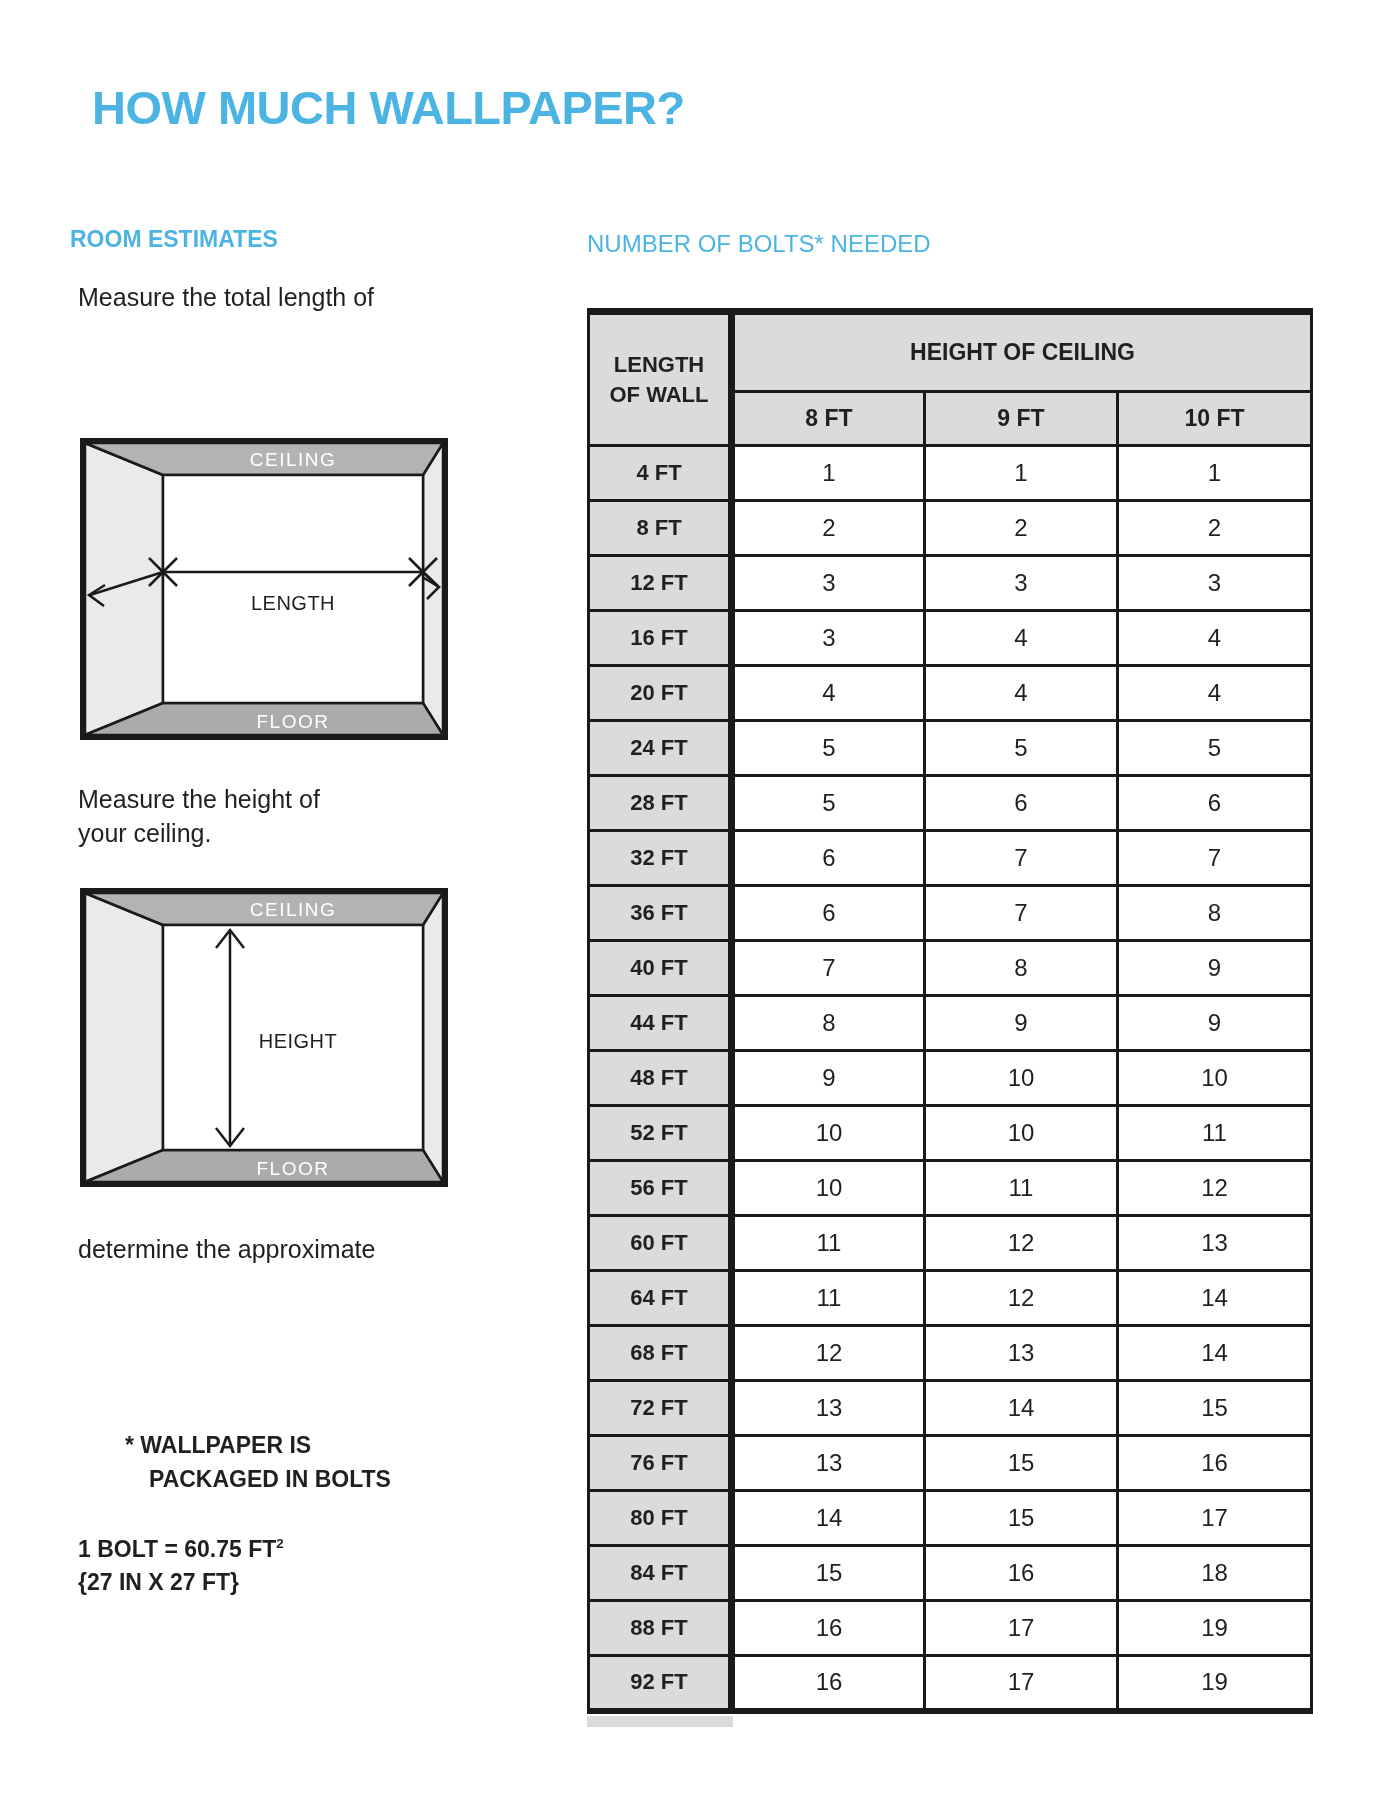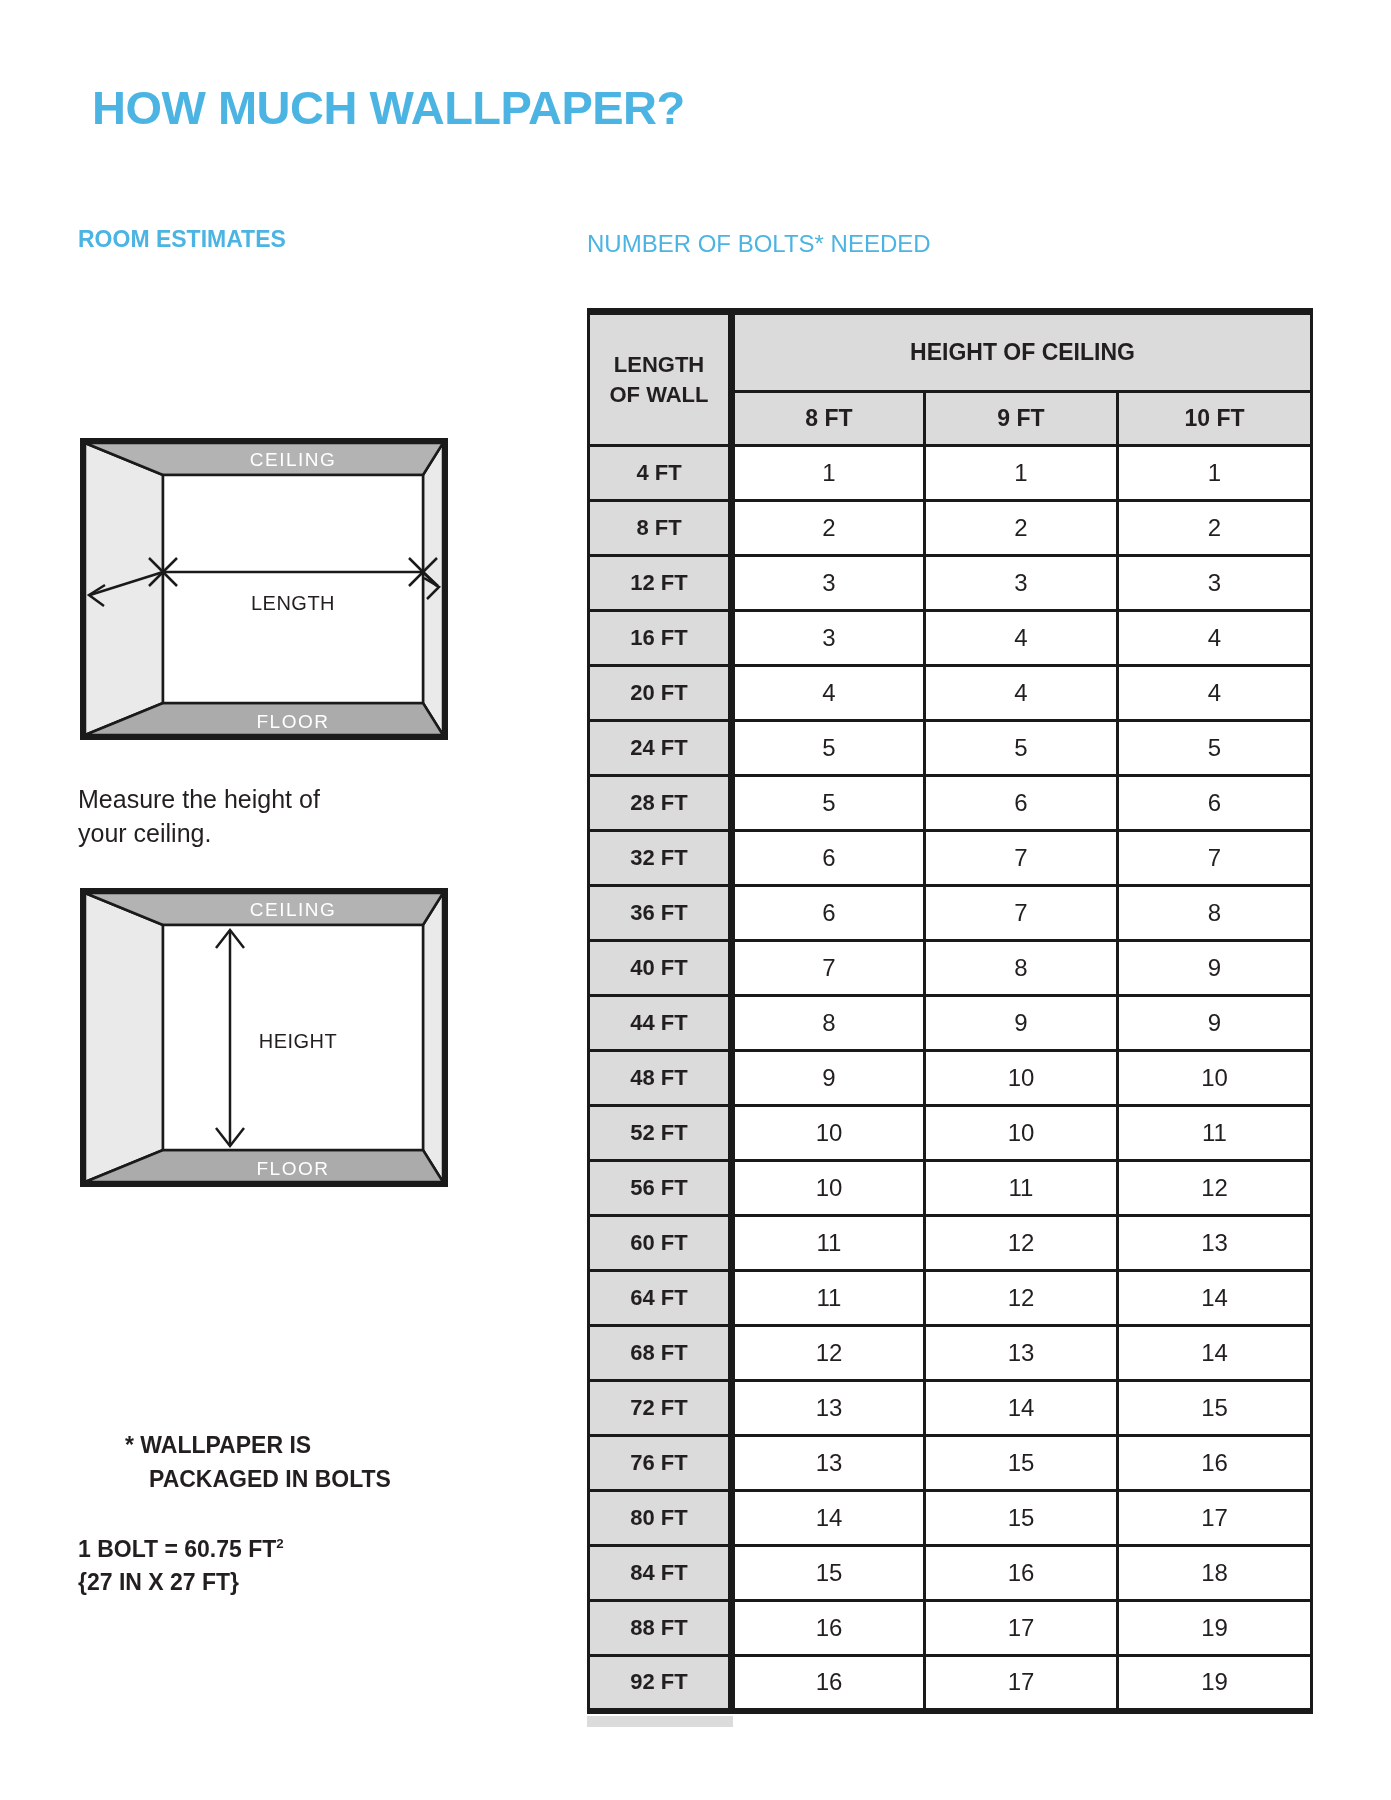--- a/index.html
+++ b/index.html
@@ -72,23 +72,24 @@
   svg .outer{fill:none;stroke:var(--line);stroke-width:5;}
   svg .mline{stroke:var(--line);stroke-width:2.5;fill:none;}
   svg .roomlabel{fill:#ffffff;font-size:19px;letter-spacing:1.5px;}
   svg .dimlabel{fill:var(--ink);font-size:20px;letter-spacing:0.5px;}
 </style>
 </head>
 <body>
 
 <h1 class="abs page-title" style="left:76px;top:64px;">HOW MUCH WALLPAPER?</h1>
 
-<div class="abs section-heading" style="left:78px;top:226px;">ROOM ESTIMATES</div>
+<div class="abs section-heading" style="left:70px;top:226px;">ROOM ESTIMATES</div>
 
 <div class="abs" style="left:78px;top:280px;">
+  <div class="body-line">Measure the total length of</div>
 </div>
 
 <svg class="abs" style="left:80px;top:438px;" width="368" height="302" viewBox="0 0 368 302">
   <polygon class="shape wall" points="5,5 83,37 83,265 5,297"></polygon>
   <polygon class="shape wall" points="363,5 343,37 343,265 363,297"></polygon>
   <polygon class="shape ceil" points="5,5 363,5 343,37 83,37"></polygon>
   <polygon class="shape floor" points="5,297 363,297 343,265 83,265"></polygon>
   <rect class="shape back" x="83" y="37" width="260" height="228"></rect>
   <line class="mline" x1="83" y1="134" x2="343" y2="134"></line>
   <line class="mline" x1="83" y1="134" x2="10" y2="157"></line>
@@ -123,20 +124,21 @@
   <line class="mline" x1="150" y1="42" x2="150" y2="258"></line>
   <polyline class="mline" points="136,60 150,42 164,60"></polyline>
   <polyline class="mline" points="136,240 150,258 164,240"></polyline>
   <rect class="outer" x="2.5" y="2.5" width="363" height="294"></rect>
   <text class="roomlabel" x="213" y="28" text-anchor="middle">CEILING</text>
   <text class="roomlabel" x="213" y="287" text-anchor="middle">FLOOR</text>
   <text class="dimlabel" x="218" y="160" text-anchor="middle">HEIGHT</text>
 </svg>
 
 <div class="abs" style="left:78px;top:1232px;">
+  <div class="body-line">determine the approximate</div>
 </div>
 
 <div class="abs" style="left:78px;top:1428px;">
   <div class="footnote-line">* WALLPAPER IS</div>
   <div class="footnote-line footnote-indent">PACKAGED IN BOLTS</div>
 </div>
 
 <div class="abs" style="left:78px;top:1527px;">
   <div class="bolt-line"><span>1 BOLT = 60.75 FT</span><sup>2</sup></div>
   <div class="bolt-line">{27 IN X 27 FT}</div>

